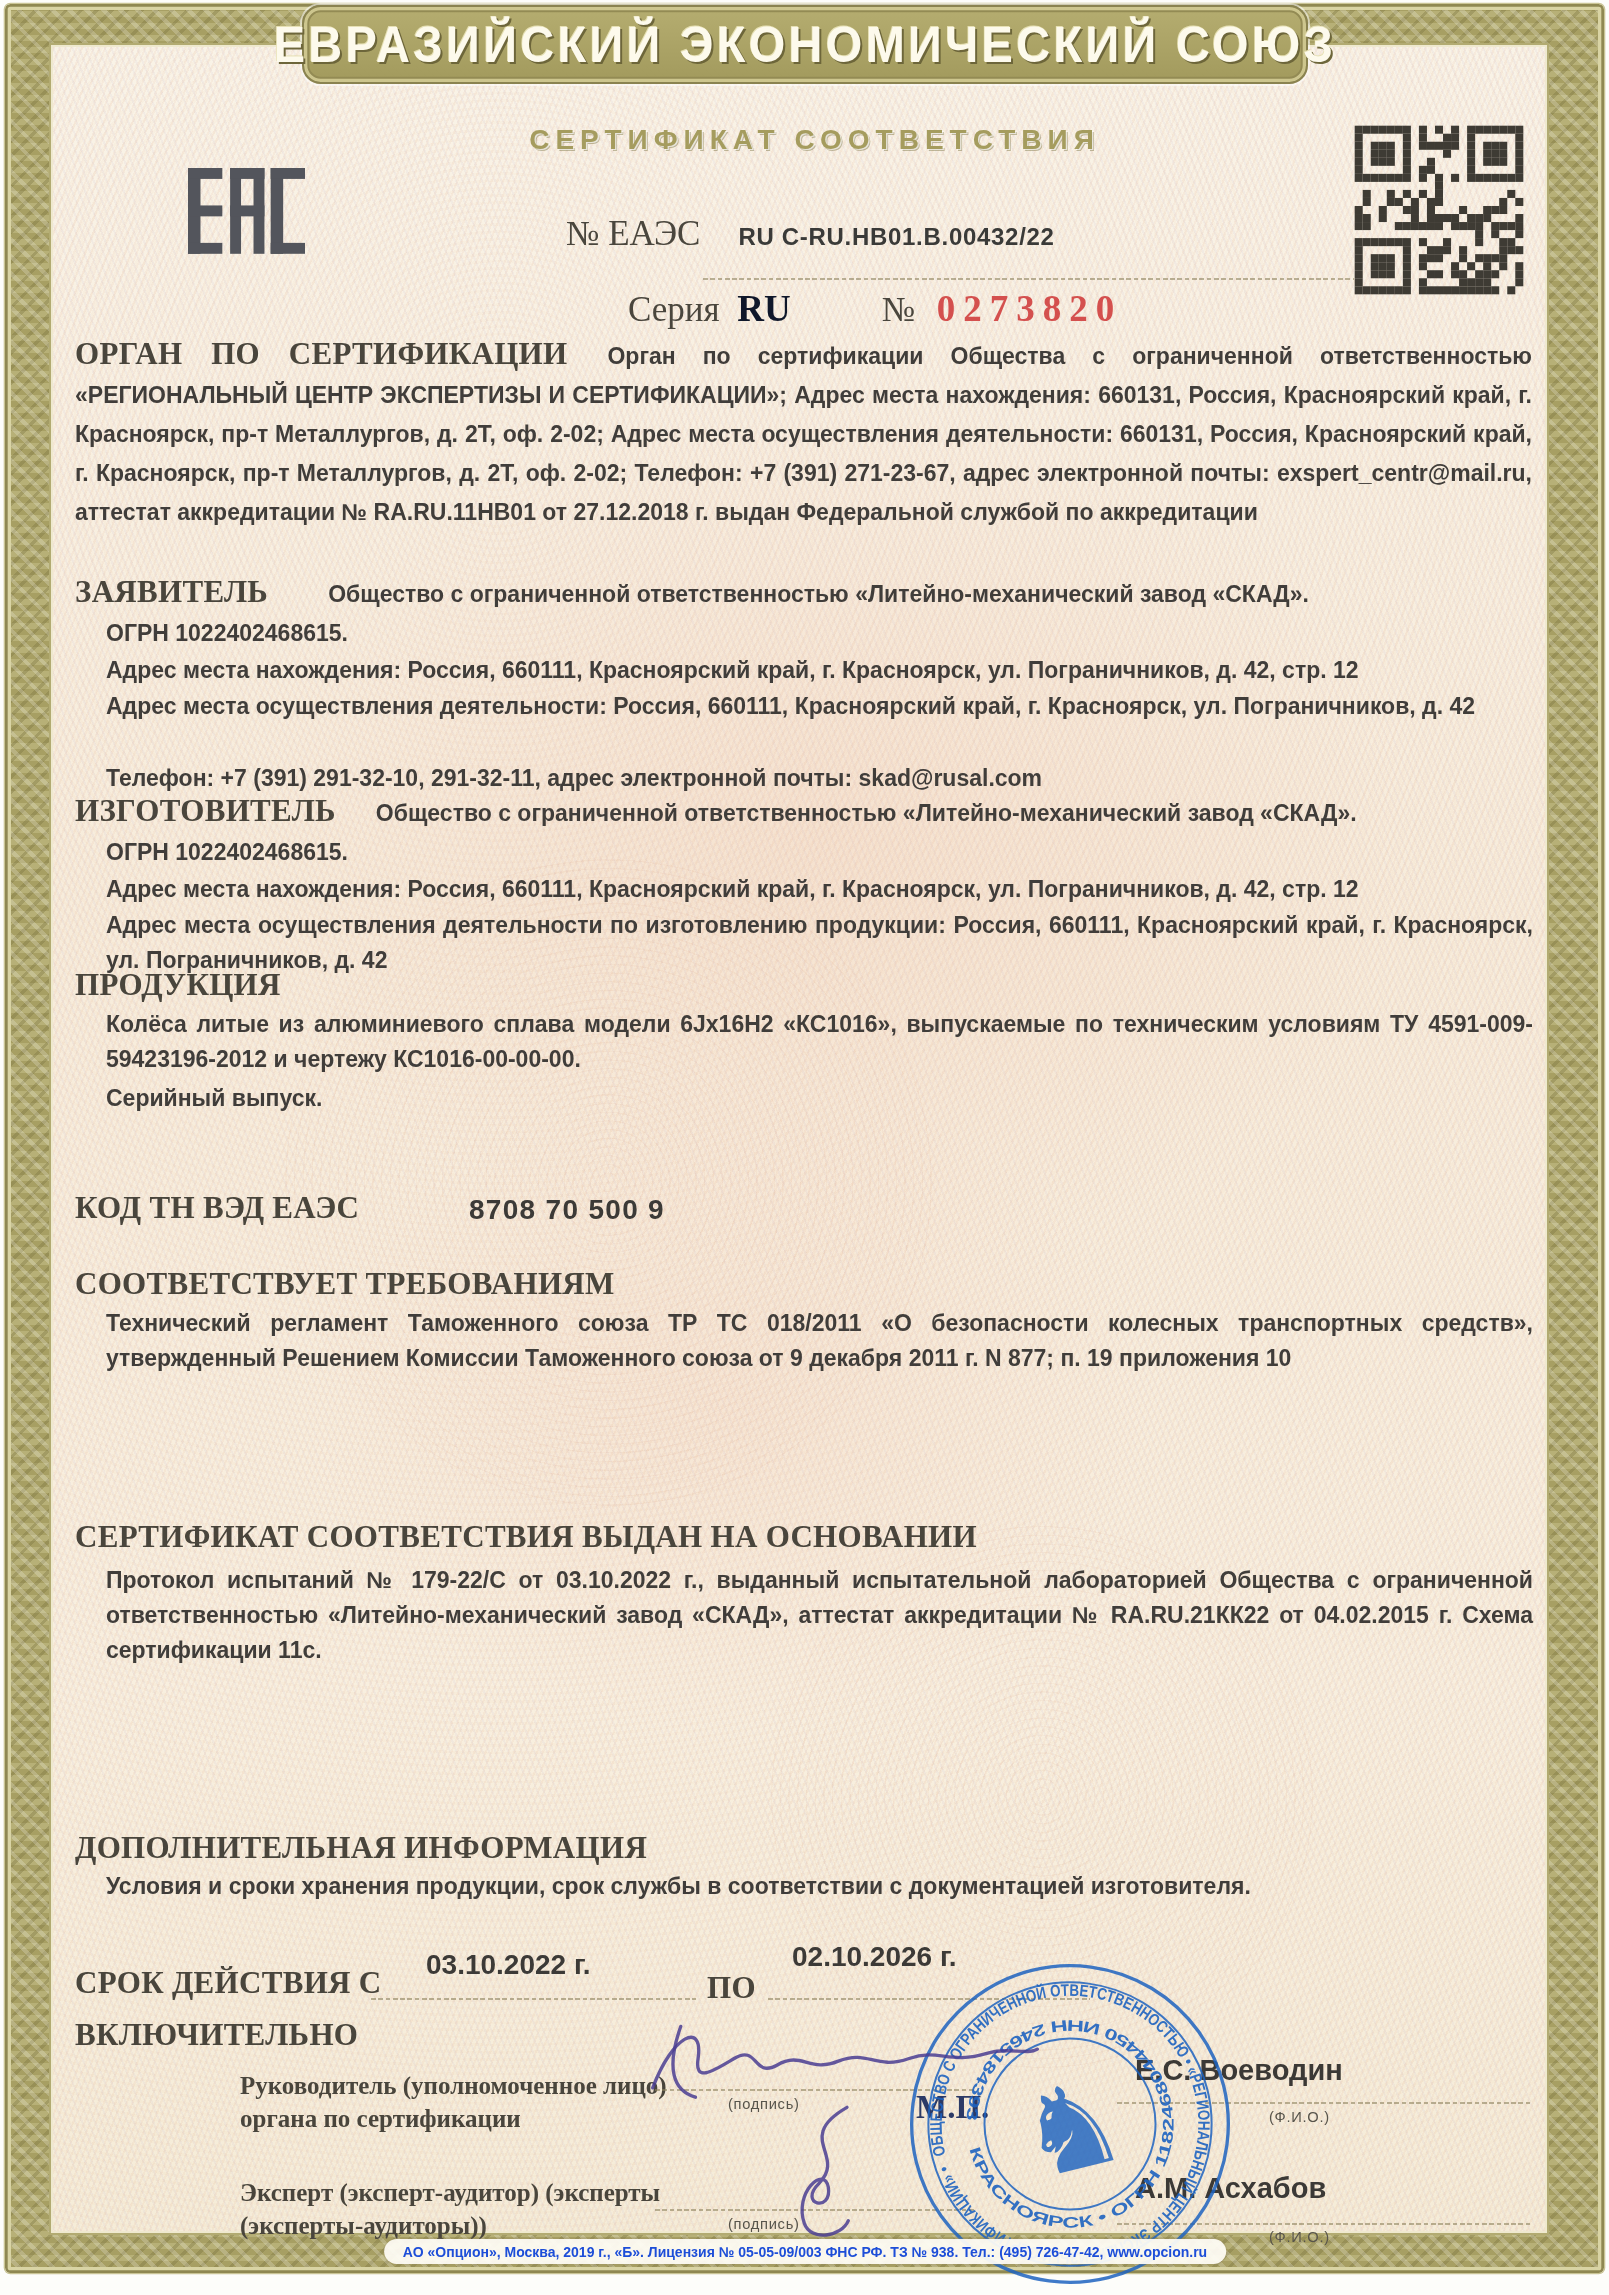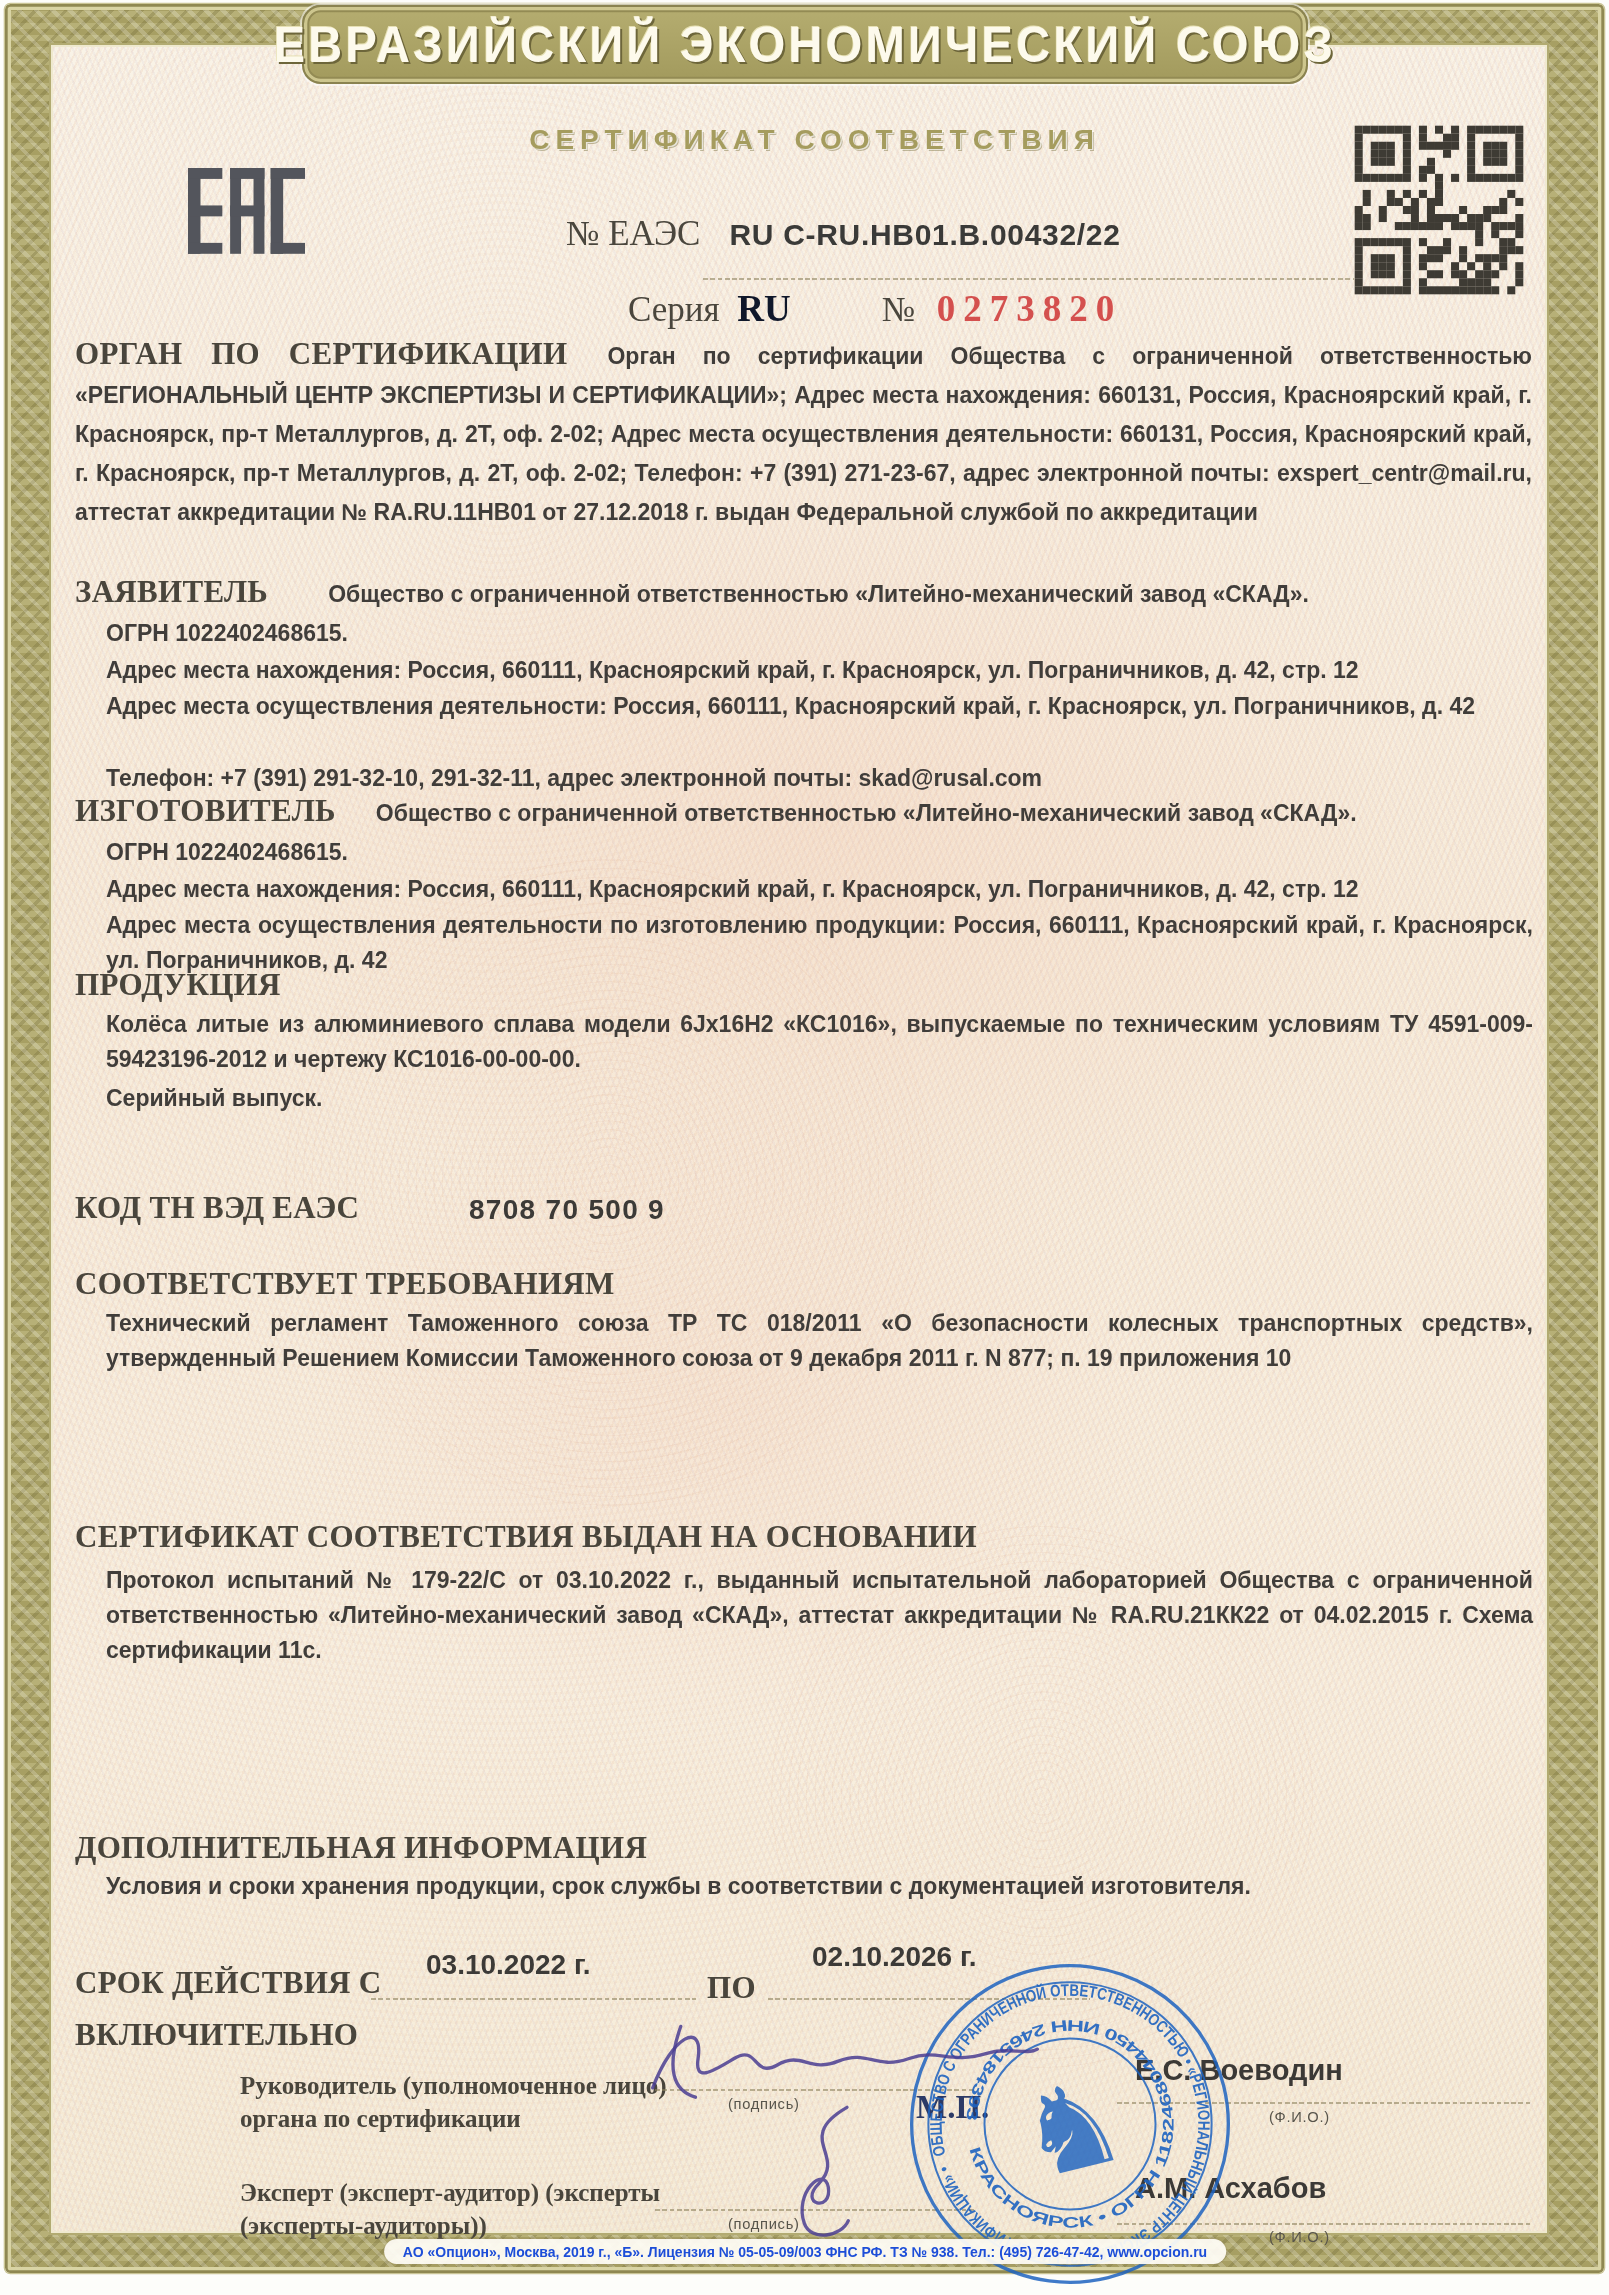--- a/index.html
+++ b/index.html
@@ -32,21 +32,21 @@
     box-shadow: inset 0 0 0 3.3px #cdc68e, inset 0 0 0 5.3px #938b54, 0 0 0 2px rgba(255,255,255,.55);
     display:flex;align-items:center;justify-content:center;}
   .banner span{font-weight:700;font-size:47px;letter-spacing:3.3px;color:#fdfaec;
     text-shadow:2px 2px 0 #6d663a, -0.7px -0.7px 0 #e6e0b4;transform:scaleY(1.06);white-space:nowrap;}
   .doc-title{left:347px;top:124px;width:935px;text-align:center;font-weight:700;font-size:28px;
     letter-spacing:6px;color:#a59c5e;white-space:nowrap;
     text-shadow:1.3px 1.3px 0 rgba(255,255,255,.65), 2px 2px 0 rgba(122,114,64,.45);}
   .serif{font-family:"Liberation Serif",serif;color:#4a463d;}
   .numline{left:566px;top:214px;white-space:nowrap;}
   .numline .lbl{font-size:35px;font-weight:400;}
-  .numline .val{font-size:30px;font-weight:700;color:#3a3a38;letter-spacing:0.7px;margin-left:26px;}
+  .numline .val{font-size:24px;font-weight:700;color:#3a3a38;letter-spacing:0.7px;margin-left:35px;}
   .seriesline{left:628px;top:287px;white-space:nowrap;}
   .seriesline .s-lbl{font-size:35px;}
   .seriesline .s-val{font-family:"Liberation Serif",serif;font-size:37px;font-weight:700;color:#0f172a;margin-left:14.7px;}
   .seriesline .n-lbl{font-size:35px;margin-left:88px;}
   .seriesline .n-val{font-family:"Liberation Serif",serif;font-size:37px;font-weight:700;color:#d4504e;
     letter-spacing:8px;margin-left:18.7px;}
   .uline{position:absolute;height:2px;opacity:.6;
     background:repeating-linear-gradient(90deg,#8e835e 0 4.7px, transparent 4.7px 7.3px);}
   
   .sec{position:absolute;left:75px;width:1457px;}
@@ -399,21 +399,21 @@
   <div class="bline" style="top:1869px;">Условия и сроки хранения продукции, срок службы в соответствии с документацией изготовителя.</div>
 
   <div class="hline" style="top:1965px;">
     <span class="h">СРОК ДЕЙСТВИЯ С</span>
   </div>
   <div class="date" style="left:426px;top:1949px;">03.10.2022 г.</div>
   <div class="uline" style="left:371px;top:1998px;width:325px;"></div>
   <div class="hline" style="left:707px;top:1970px;">
     <span class="h">ПО</span>
   </div>
-  <div class="date" style="left:792px;top:1941px;margin-left:20px;">02.10.2026 г.</div>
+  <div class="date" style="left:792px;top:1941px;">02.10.2026 г.</div>
   <div class="uline" style="left:768px;top:1998px;width:322px;"></div>
   <div class="hline" style="top:2017px;">
     <span class="h">ВКЛЮЧИТЕЛЬНО</span>
   </div>
 
   <div class="sig-label" style="left:240px;top:2069px;width:434px;">Руководитель (уполномоченное лицо) органа по сертификации</div>
   <div class="uline" style="left:655px;top:2089px;width:321px;"></div>
   <div class="caption" style="left:728px;top:2096px;">(подпись)</div>
   <div class="name" style="left:1135px;top:2054px;">Е.С. Воеводин</div>
   <div class="uline" style="left:1117px;top:2102px;width:413px;"></div>

